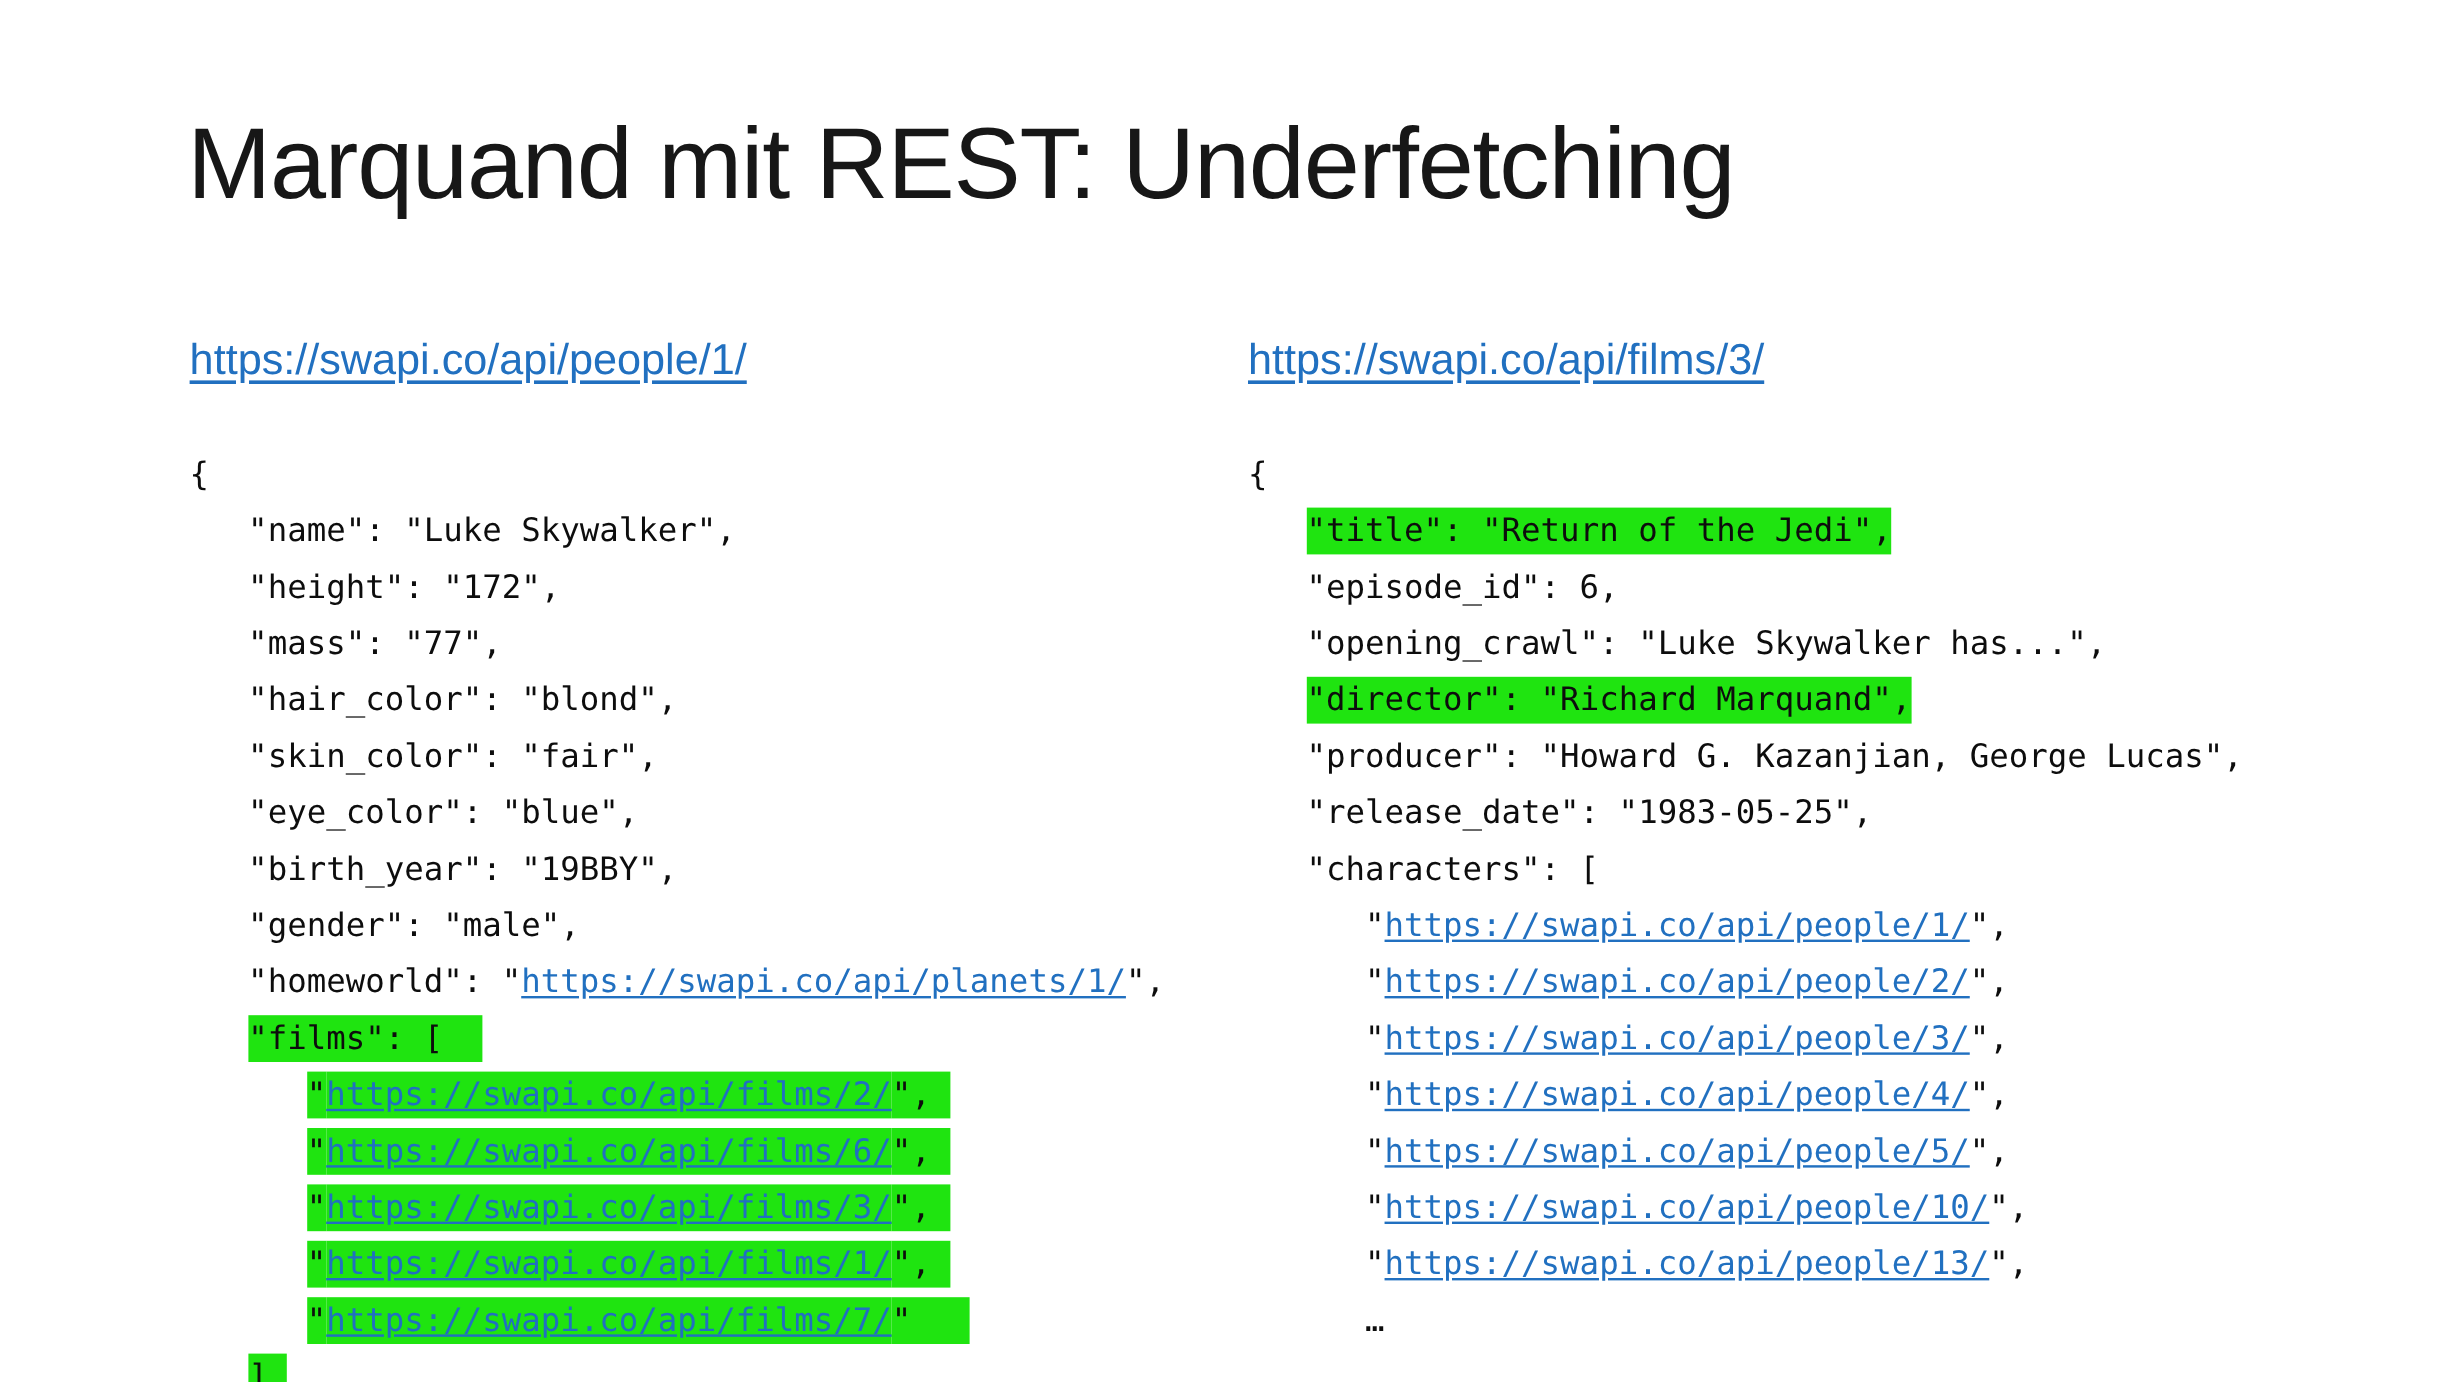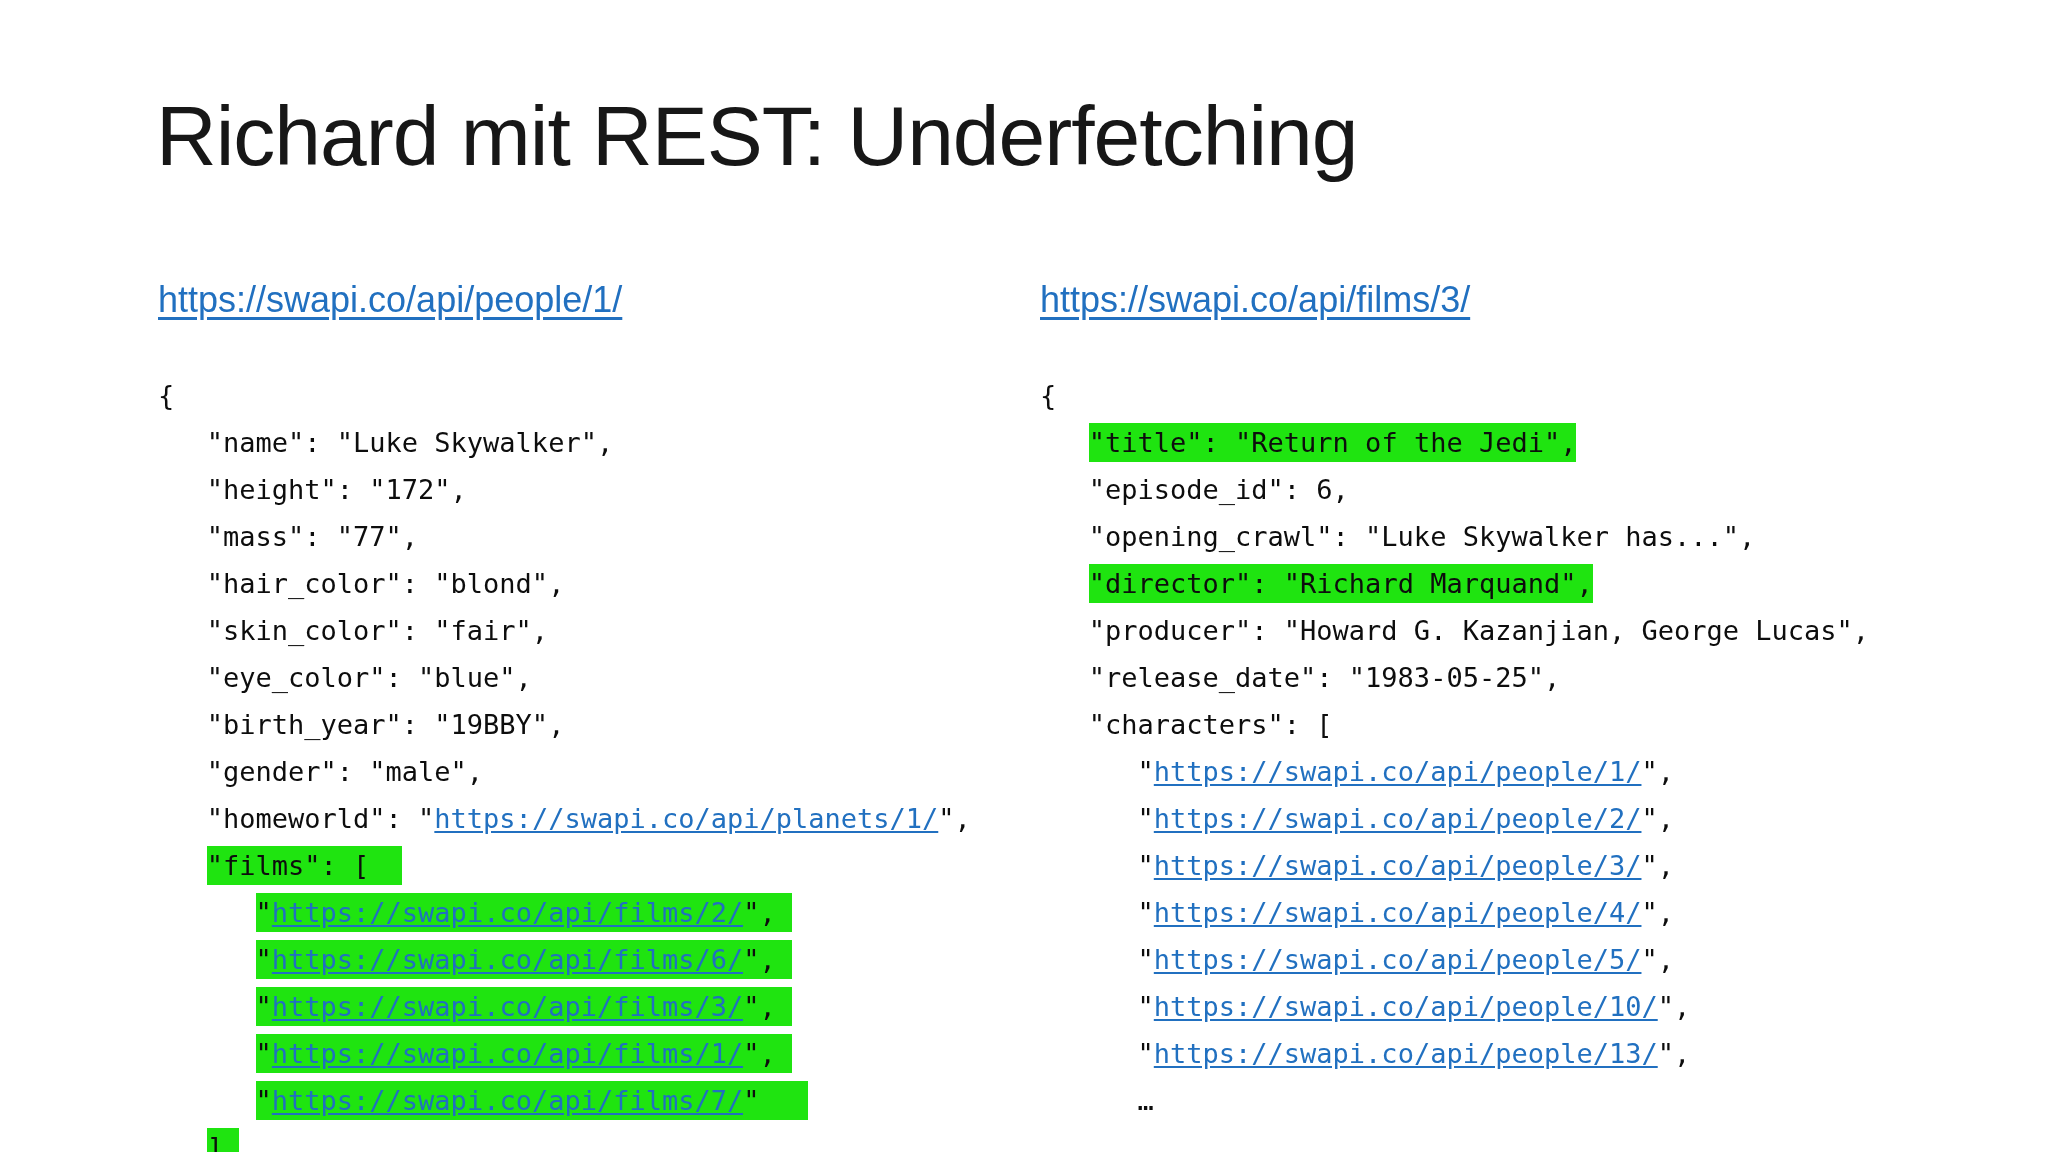--- a/index.html
+++ b/index.html
@@ -51,21 +51,21 @@
     color: var(--link, #2170c0);
     text-decoration: underline;
     text-underline-offset: 3px;
     cursor: pointer;
   }
 </style>
 </head>
 <body>
 
 <div class="slide">
-  <h1 class="title">Richard mit REST: Underfetching</h1>
+  <h1 class="title">Marquand mit REST: Underfetching</h1>
 
   <section class="col col-left">
     <a class="heading-link" href="#">https://swapi.co/api/people/1/</a>
     <pre class="code"><div class="line"><span>{</span></div><div class="line"><span>   "name": "Luke Skywalker",</span></div><div class="line"><span>   "height": "172",</span></div><div class="line"><span>   "mass": "77",</span></div><div class="line"><span>   "hair_color": "blond",</span></div><div class="line"><span>   "skin_color": "fair",</span></div><div class="line"><span>   "eye_color": "blue",</span></div><div class="line"><span>   "birth_year": "19BBY",</span></div><div class="line"><span>   "gender": "male",</span></div><div class="line"><span>   "homeworld": "</span><a class="link" href="#">https://swapi.co/api/planets/1/</a><span>",</span></div><div class="line"><span>   </span><span class="hl">"films": [  </span></div><div class="line"><span>      </span><span class="hl">"</span><a class="link hl" href="#">https://swapi.co/api/films/2/</a><span class="hl">", </span></div><div class="line"><span>      </span><span class="hl">"</span><a class="link hl" href="#">https://swapi.co/api/films/6/</a><span class="hl">", </span></div><div class="line"><span>      </span><span class="hl">"</span><a class="link hl" href="#">https://swapi.co/api/films/3/</a><span class="hl">", </span></div><div class="line"><span>      </span><span class="hl">"</span><a class="link hl" href="#">https://swapi.co/api/films/1/</a><span class="hl">", </span></div><div class="line"><span>      </span><span class="hl">"</span><a class="link hl" href="#">https://swapi.co/api/films/7/</a><span class="hl">"   </span></div><div class="line"><span>   </span><span class="hl">],</span><span> …</span></div></pre>
   </section>
 
   <section class="col col-right">
     <a class="heading-link" href="#">https://swapi.co/api/films/3/</a>
     <pre class="code"><div class="line"><span>{</span></div><div class="line"><span>   </span><span class="hl">"title": "Return of the Jedi",</span></div><div class="line"><span>   "episode_id": 6,</span></div><div class="line"><span>   "opening_crawl": "Luke Skywalker has...",</span></div><div class="line"><span>   </span><span class="hl">"director": "Richard Marquand",</span></div><div class="line"><span>   "producer": "Howard G. Kazanjian, George Lucas",</span></div><div class="line"><span>   "release_date": "1983-05-25",</span></div><div class="line"><span>   "characters": [</span></div><div class="line"><span>      "</span><a class="link" href="#">https://swapi.co/api/people/1/</a><span>",</span></div><div class="line"><span>      "</span><a class="link" href="#">https://swapi.co/api/people/2/</a><span>",</span></div><div class="line"><span>      "</span><a class="link" href="#">https://swapi.co/api/people/3/</a><span>",</span></div><div class="line"><span>      "</span><a class="link" href="#">https://swapi.co/api/people/4/</a><span>",</span></div><div class="line"><span>      "</span><a class="link" href="#">https://swapi.co/api/people/5/</a><span>",</span></div><div class="line"><span>      "</span><a class="link" href="#">https://swapi.co/api/people/10/</a><span>",</span></div><div class="line"><span>      "</span><a class="link" href="#">https://swapi.co/api/people/13/</a><span>",</span></div><div class="line"><span>      …</span></div></pre>
   </section>

